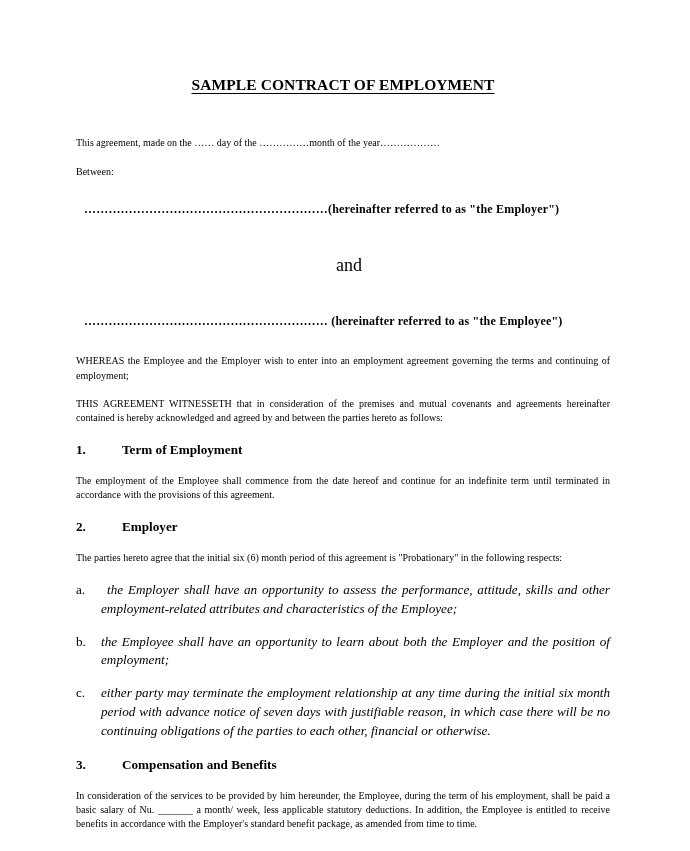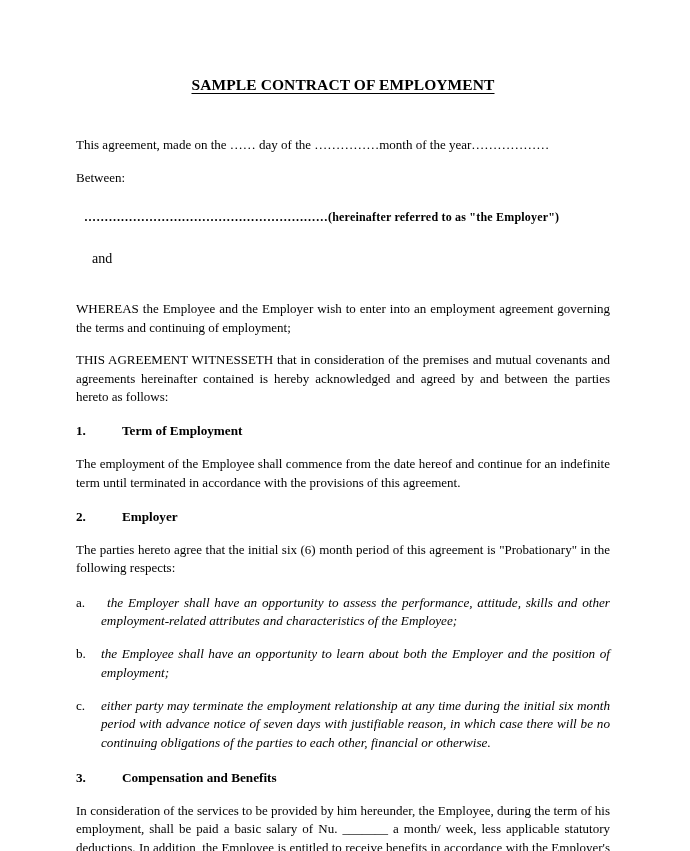--- a/index.html
+++ b/index.html
@@ -40,38 +40,39 @@
     padding-top: 75px;
     line-height: 1.25;
   }
   .doc-title .ul {
     text-decoration: underline;
     text-underline-offset: 3px;
   }
 
   
   p.para {
-    font-size: 13px;
+    font-size: 10px;
     line-height: 1.42;
     text-align: justify;
     margin: 0;
     padding: 0;
     hyphens: none;
   }
   .gap-intro  { height: 42px; }
   .gap-sm     { height: 11px; }
   .gap-md     { height: 14px; }
   .gap-lg     { height: 16px; }
 
   .nojustify { text-align: left; }
 
   .center-line {
-    font-size: 14px;
-    line-height: 1.42;
-    margin: 4px;
+    text-align: center;
+    font-size: 18px;
+    line-height: 1.42;
+    margin: 16px;
     padding-left: 12px;
   }
 
   
   .dots {
     font-weight: bold;
     letter-spacing: 0.2px;
   }
   .partyline {
     font-size: 12px;
@@ -135,20 +136,21 @@
     <div class="gap-md"></div>
 
     <p class="partyline dots">……………………………………………………(hereinafter referred to as "the Employer")</p>
 
     <div class="gap-sm"></div>
 
     <p class="center-line">and</p>
 
     <div class="gap-sm"></div>
 
+    <p class="partyline dots">…………………………………………………… (hereinafter referred to as "the Employee")</p>
 
     <div class="gap-lg"></div>
 
     <p class="para">WHEREAS the Employee and the Employer wish to enter into an employment agreement governing the terms and continuing of employment;</p>
 
     <div class="gap-md"></div>
 
     <p class="para">THIS AGREEMENT WITNESSETH that in consideration of the premises and mutual covenants and agreements hereinafter contained is hereby acknowledged and agreed by and between the parties hereto as follows:</p>
 
     <div class="gap-lg"></div>

